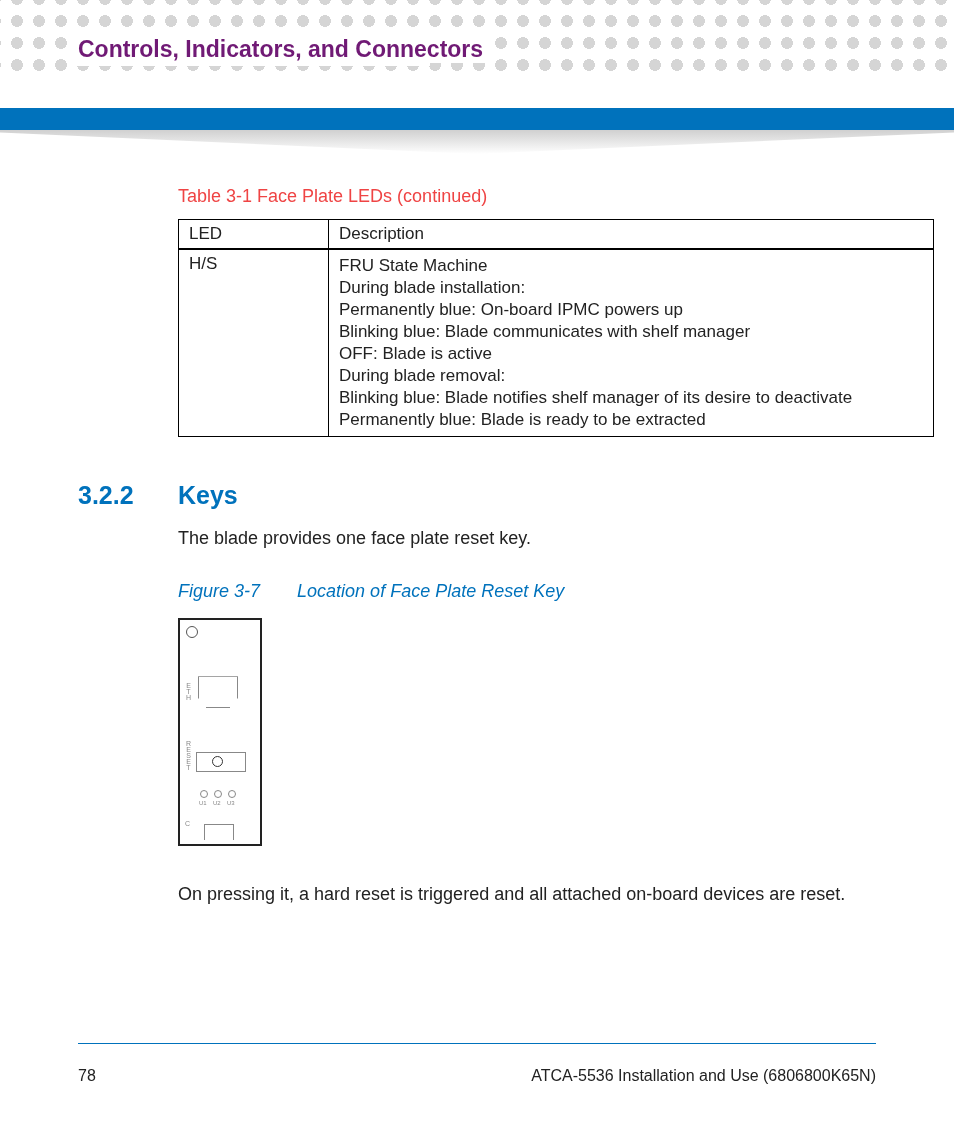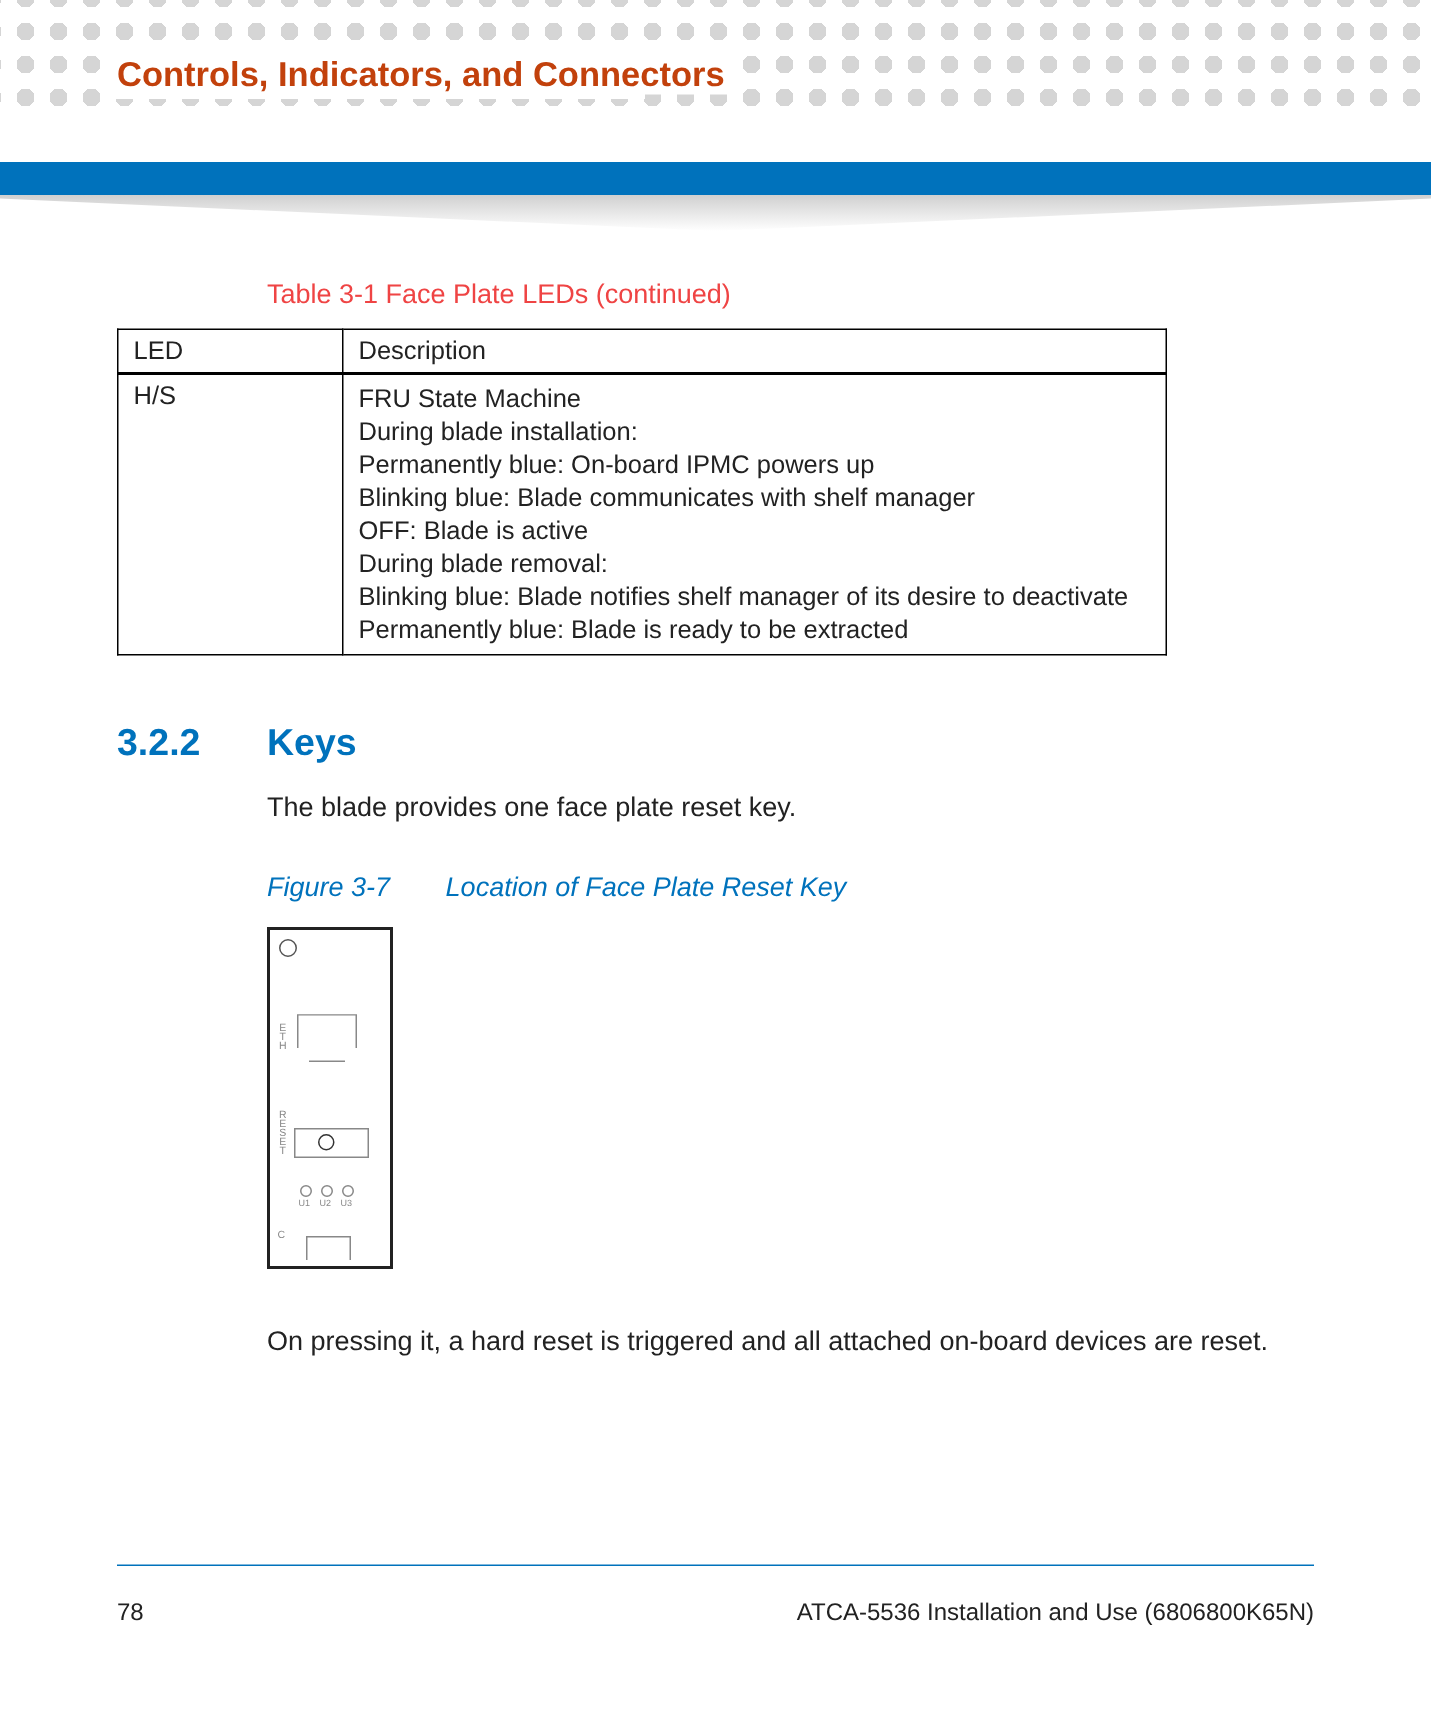--- a/index.html
+++ b/index.html
@@ -19,21 +19,21 @@
     height: 78px;
     background-image: radial-gradient(#d5d5d5 6px, transparent 6px);
     background-size: 22px 22px;
     background-position: 6px 10px;
     z-index: 0;
   }
   .chapter-title {
     position: absolute;
     left: 78px;
     top: 36px;
-    color: #c2410c;
+    color: #701a75;
     font-weight: 700;
     font-size: 23px;
     z-index: 2;
     background: #fff;
     padding-right: 8px;
   }
   .title-bg-mask {
     position: absolute;
     left: 70px; top: 30px;
     width: 360px; height: 36px;
@@ -63,22 +63,23 @@
   }
 
   .table-caption {
     color: #ef4444;
     font-size: 18px;
     margin-left: 100px;
     margin-bottom: 12px;
   }
 
   table.led {
+    margin-left: 100px;
     border-collapse: collapse;
-    width: 700px;
+    width: 756px;
     font-size: 17px;
   }
   table.led th, table.led td {
     border: 1px solid #000;
     text-align: left;
     vertical-align: top;
     padding: 4px 10px;
     font-weight: 400;
   }
   table.led thead tr { border-bottom: 2px solid #000; }

